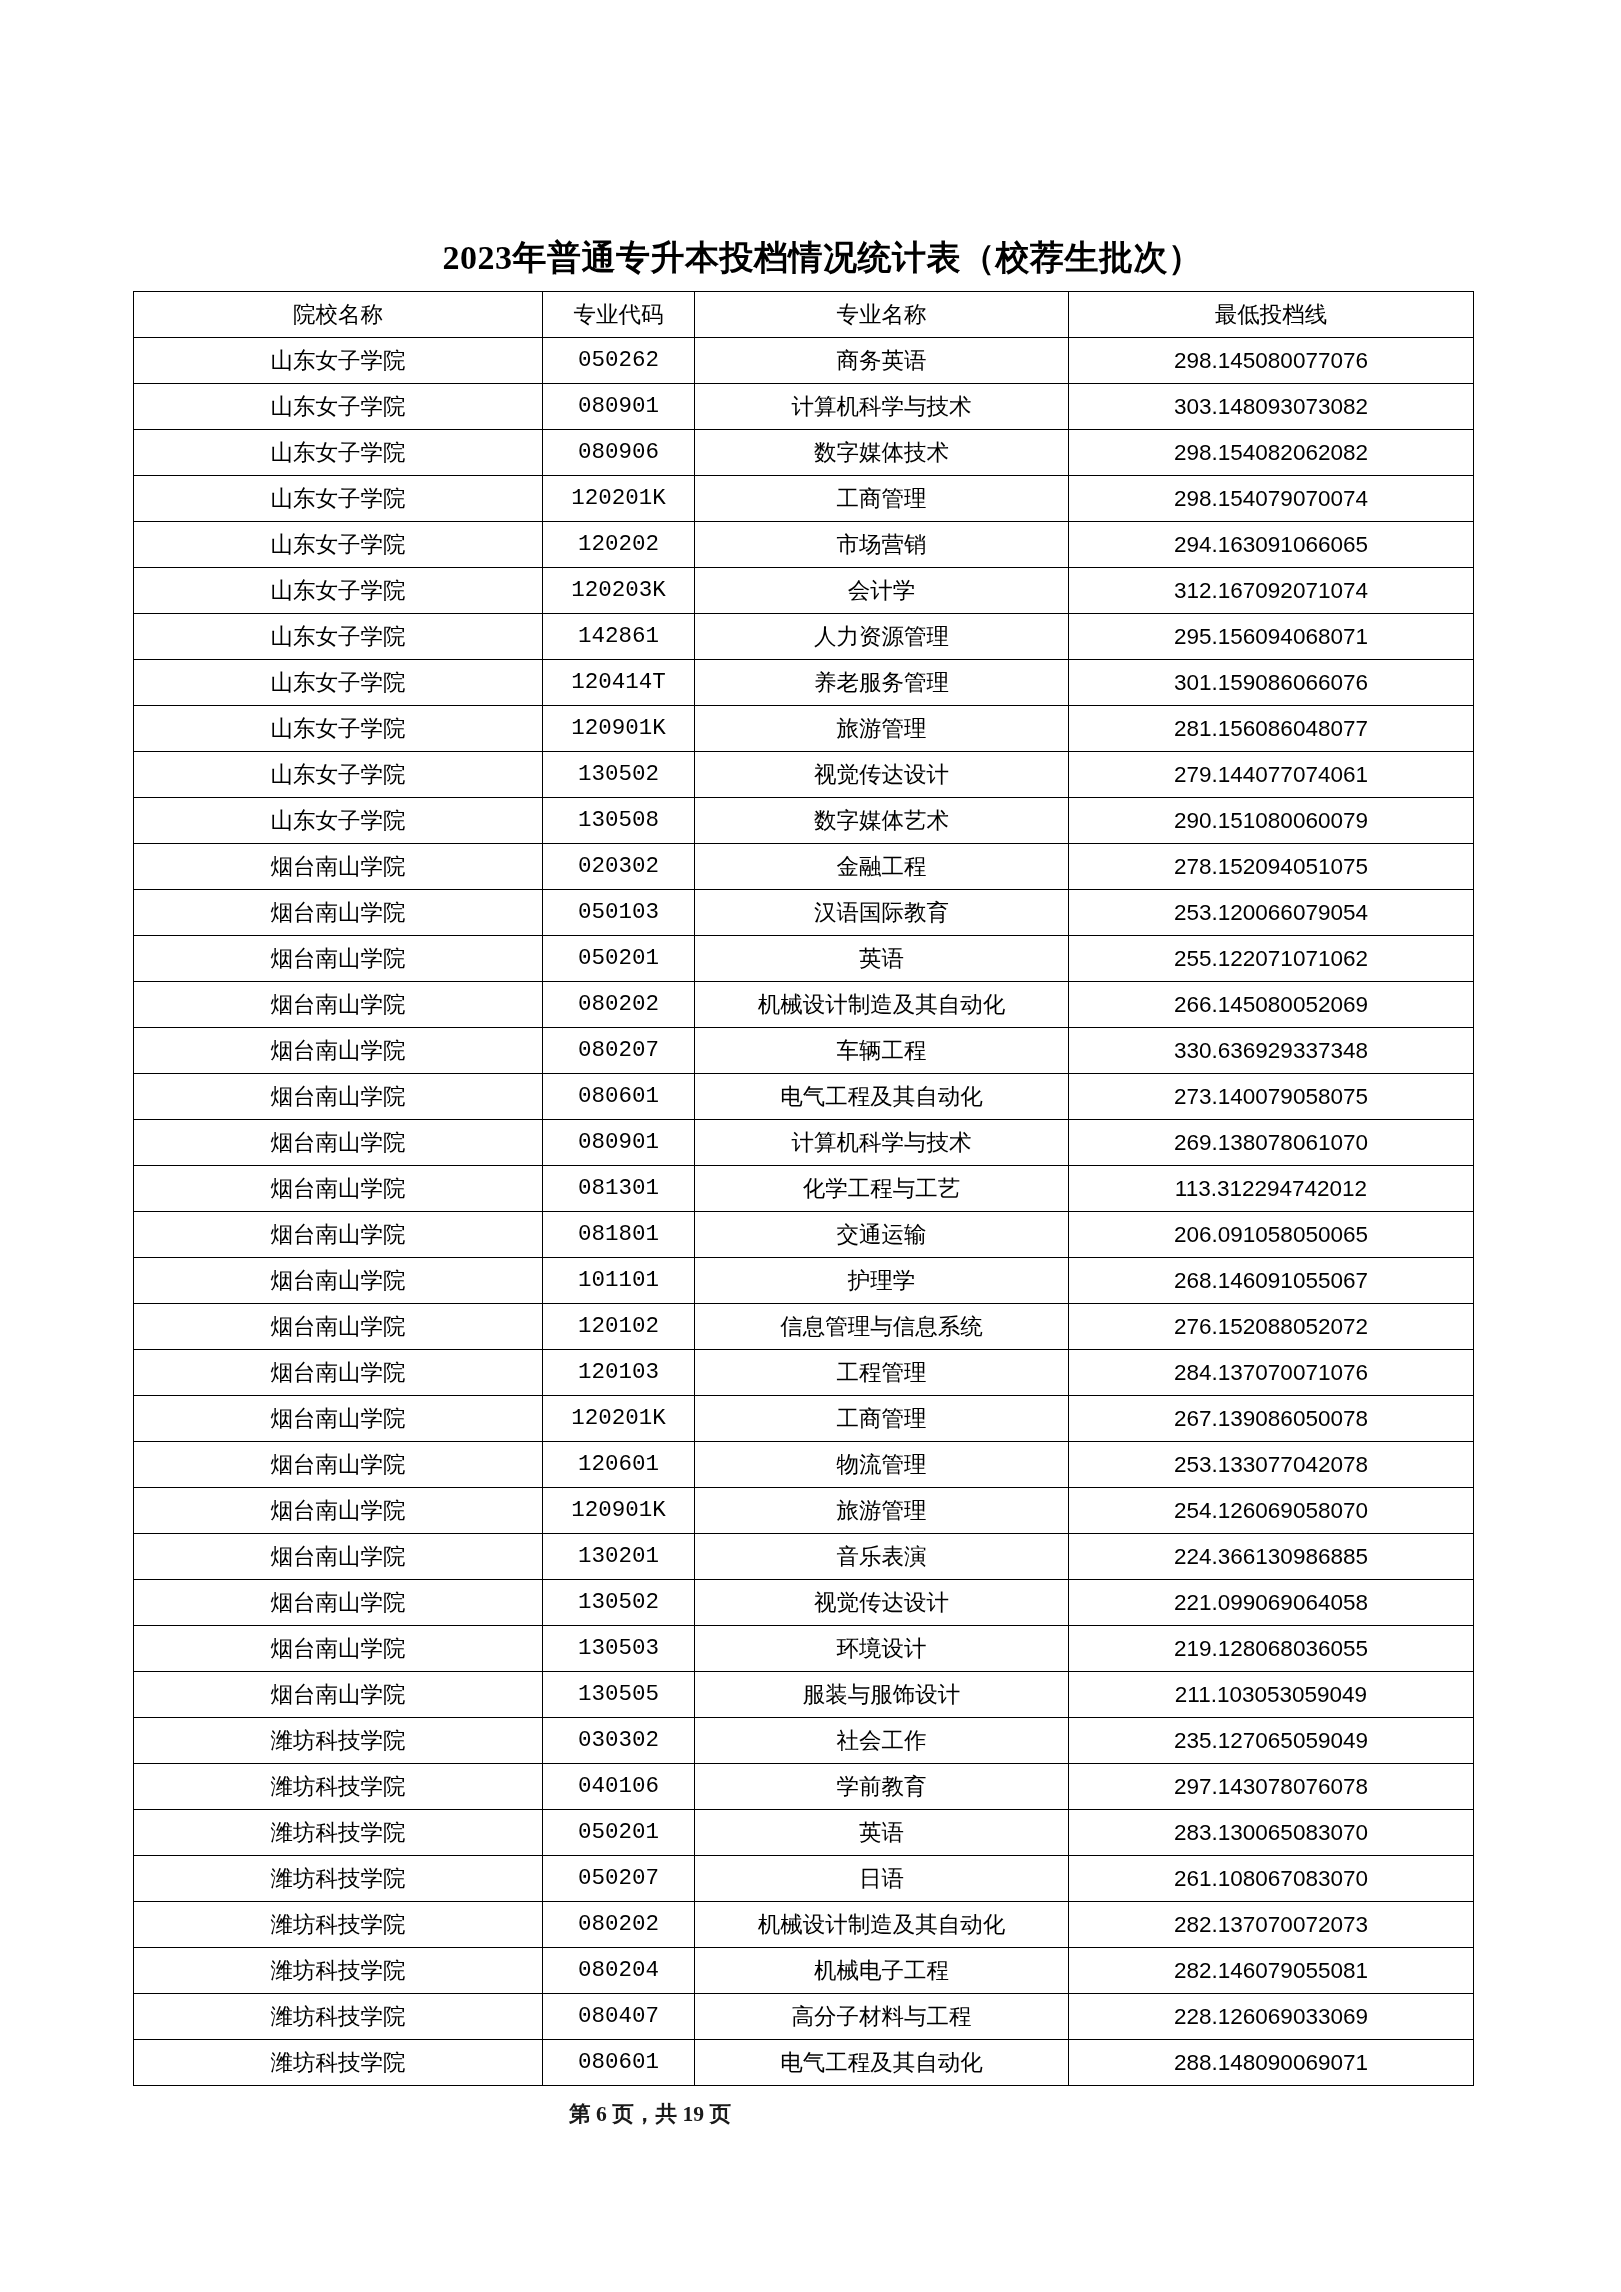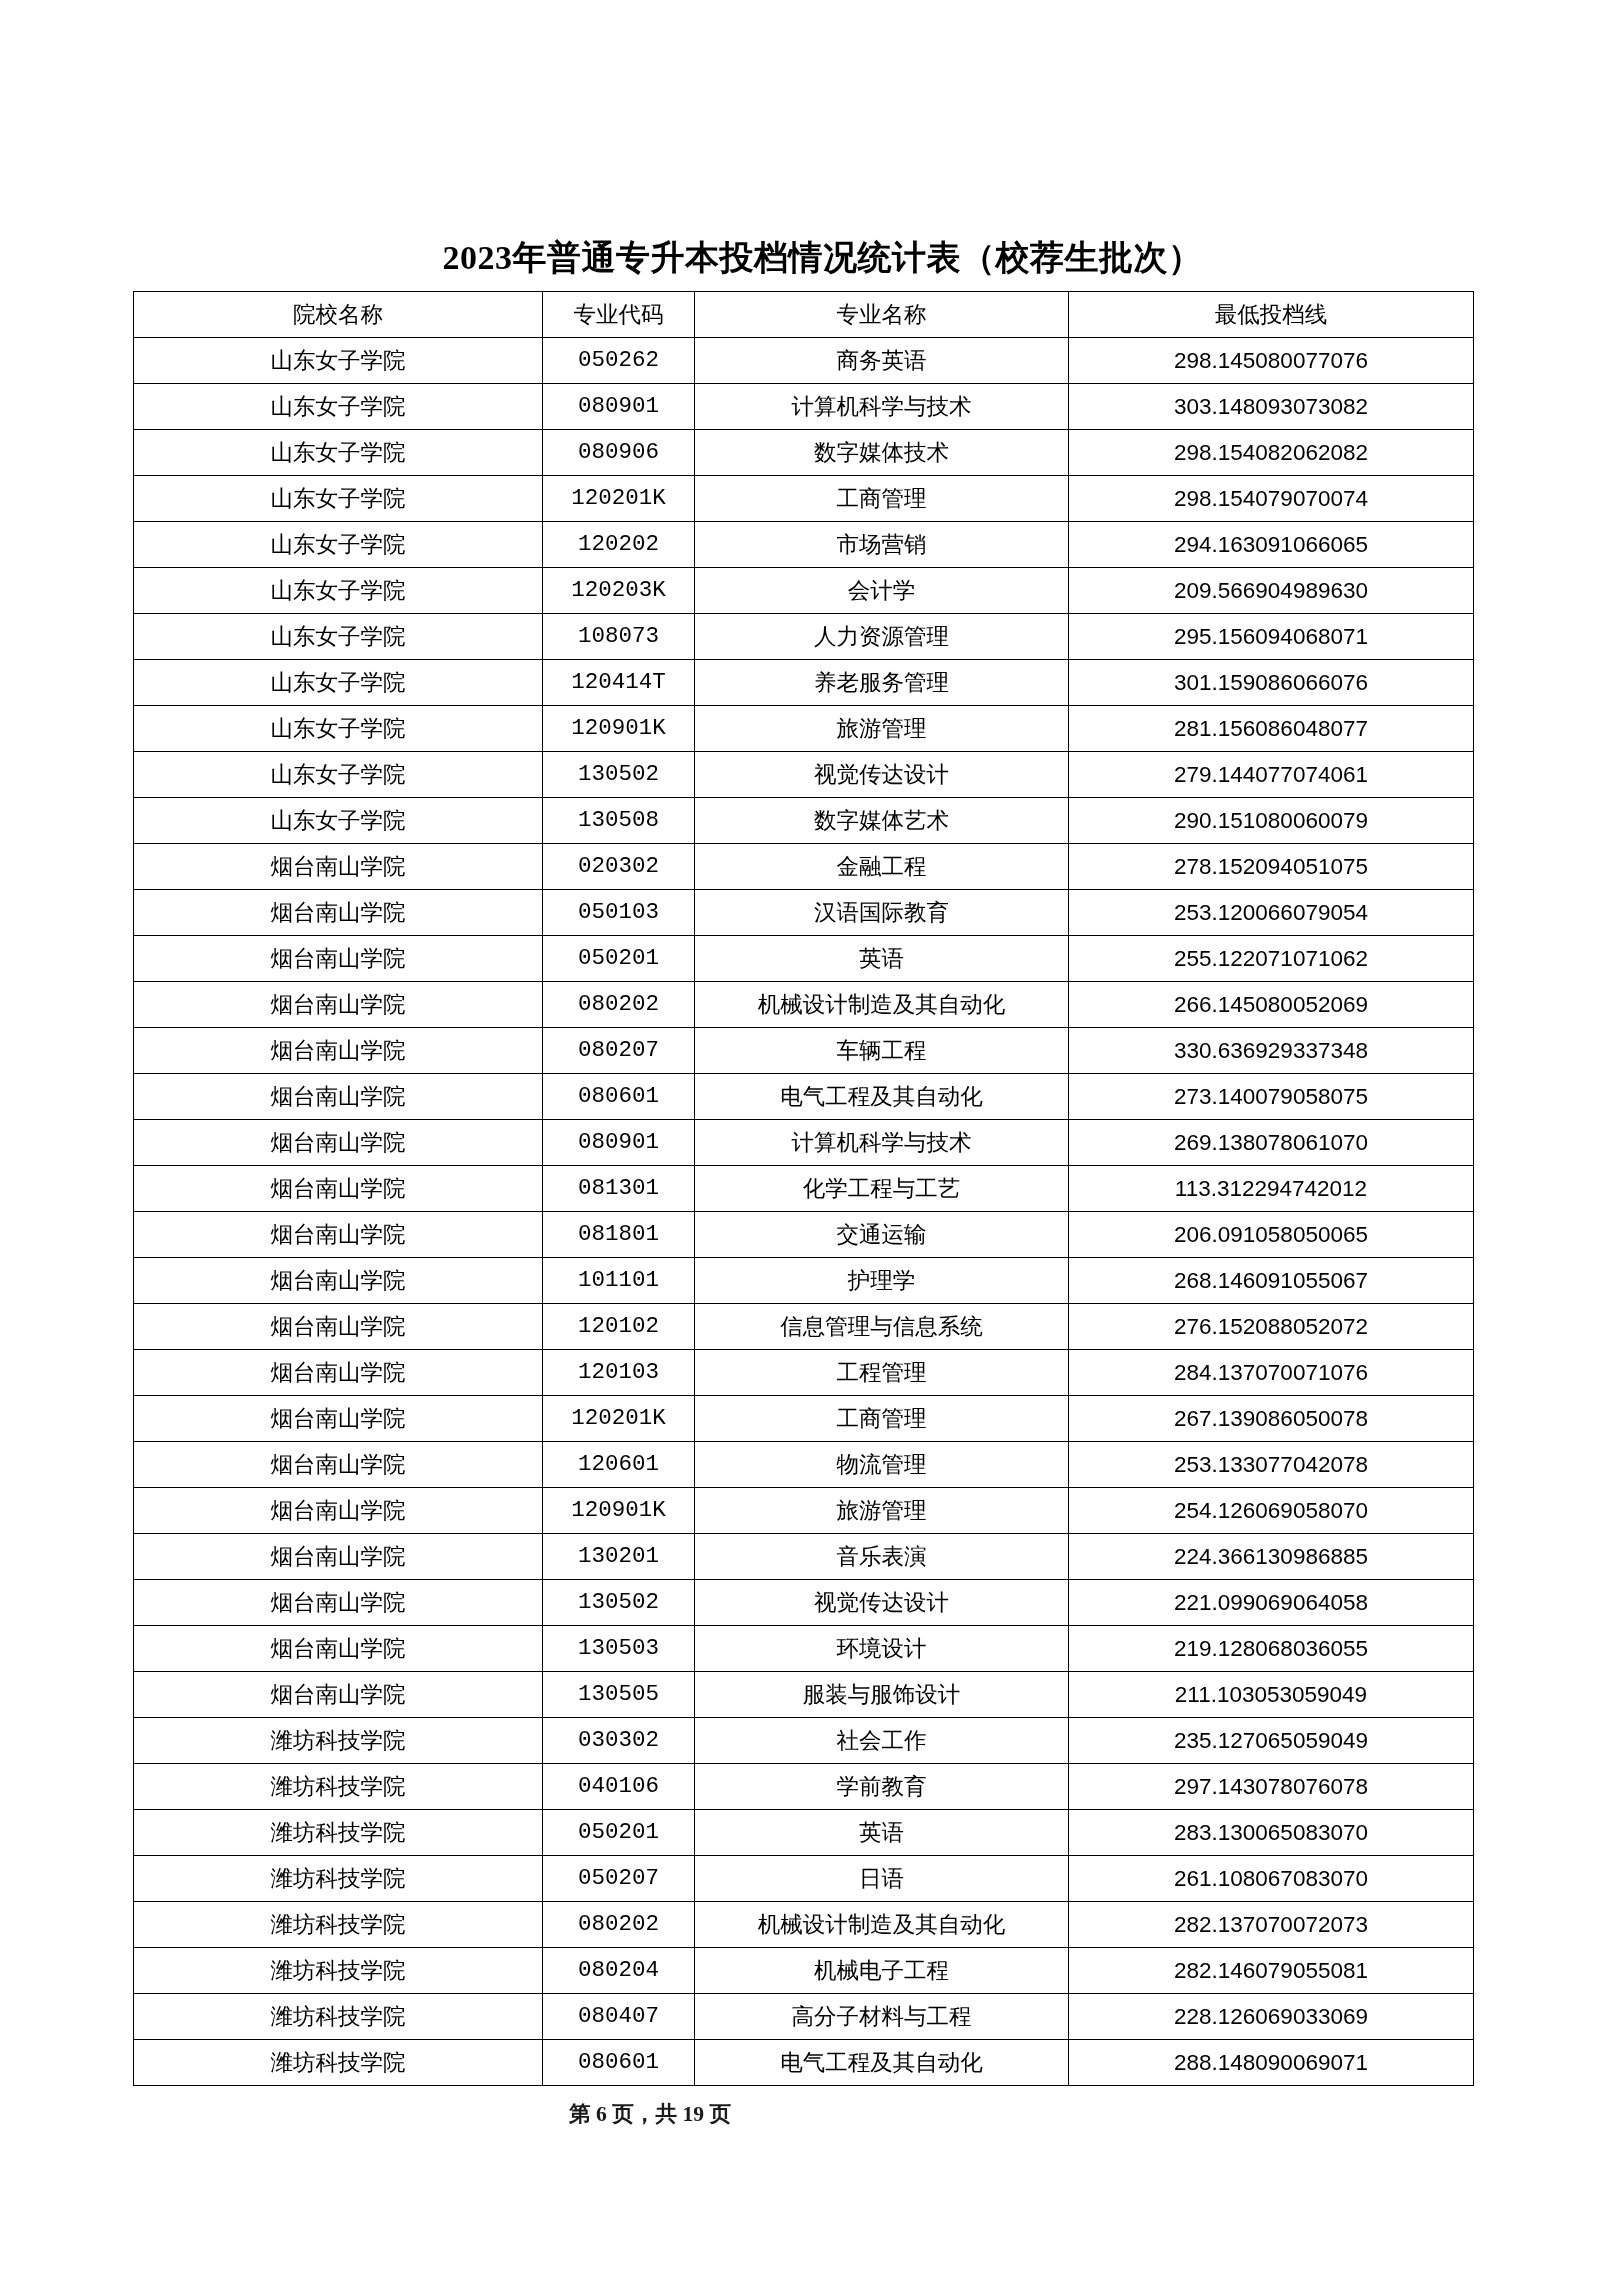--- a/index.html
+++ b/index.html
@@ -159,25 +159,25 @@
           <tr>
             <td>山东女子学院</td>
             <td class="code-cell">120202</td>
             <td>市场营销</td>
             <td class="score-cell">294.163091066065</td>
           </tr>
           <tr>
             <td>山东女子学院</td>
             <td class="code-cell">120203K</td>
             <td>会计学</td>
-            <td class="score-cell">209.566904989630</td>
-          </tr>
-          <tr>
-            <td>山东女子学院</td>
-            <td class="code-cell">108073</td>
+            <td class="score-cell">312.167092071074</td>
+          </tr>
+          <tr>
+            <td>山东女子学院</td>
+            <td class="code-cell">142861</td>
             <td>人力资源管理</td>
             <td class="score-cell">295.156094068071</td>
           </tr>
           <tr>
             <td>山东女子学院</td>
             <td class="code-cell">120414T</td>
             <td>养老服务管理</td>
             <td class="score-cell">301.159086066076</td>
           </tr>
           <tr>

